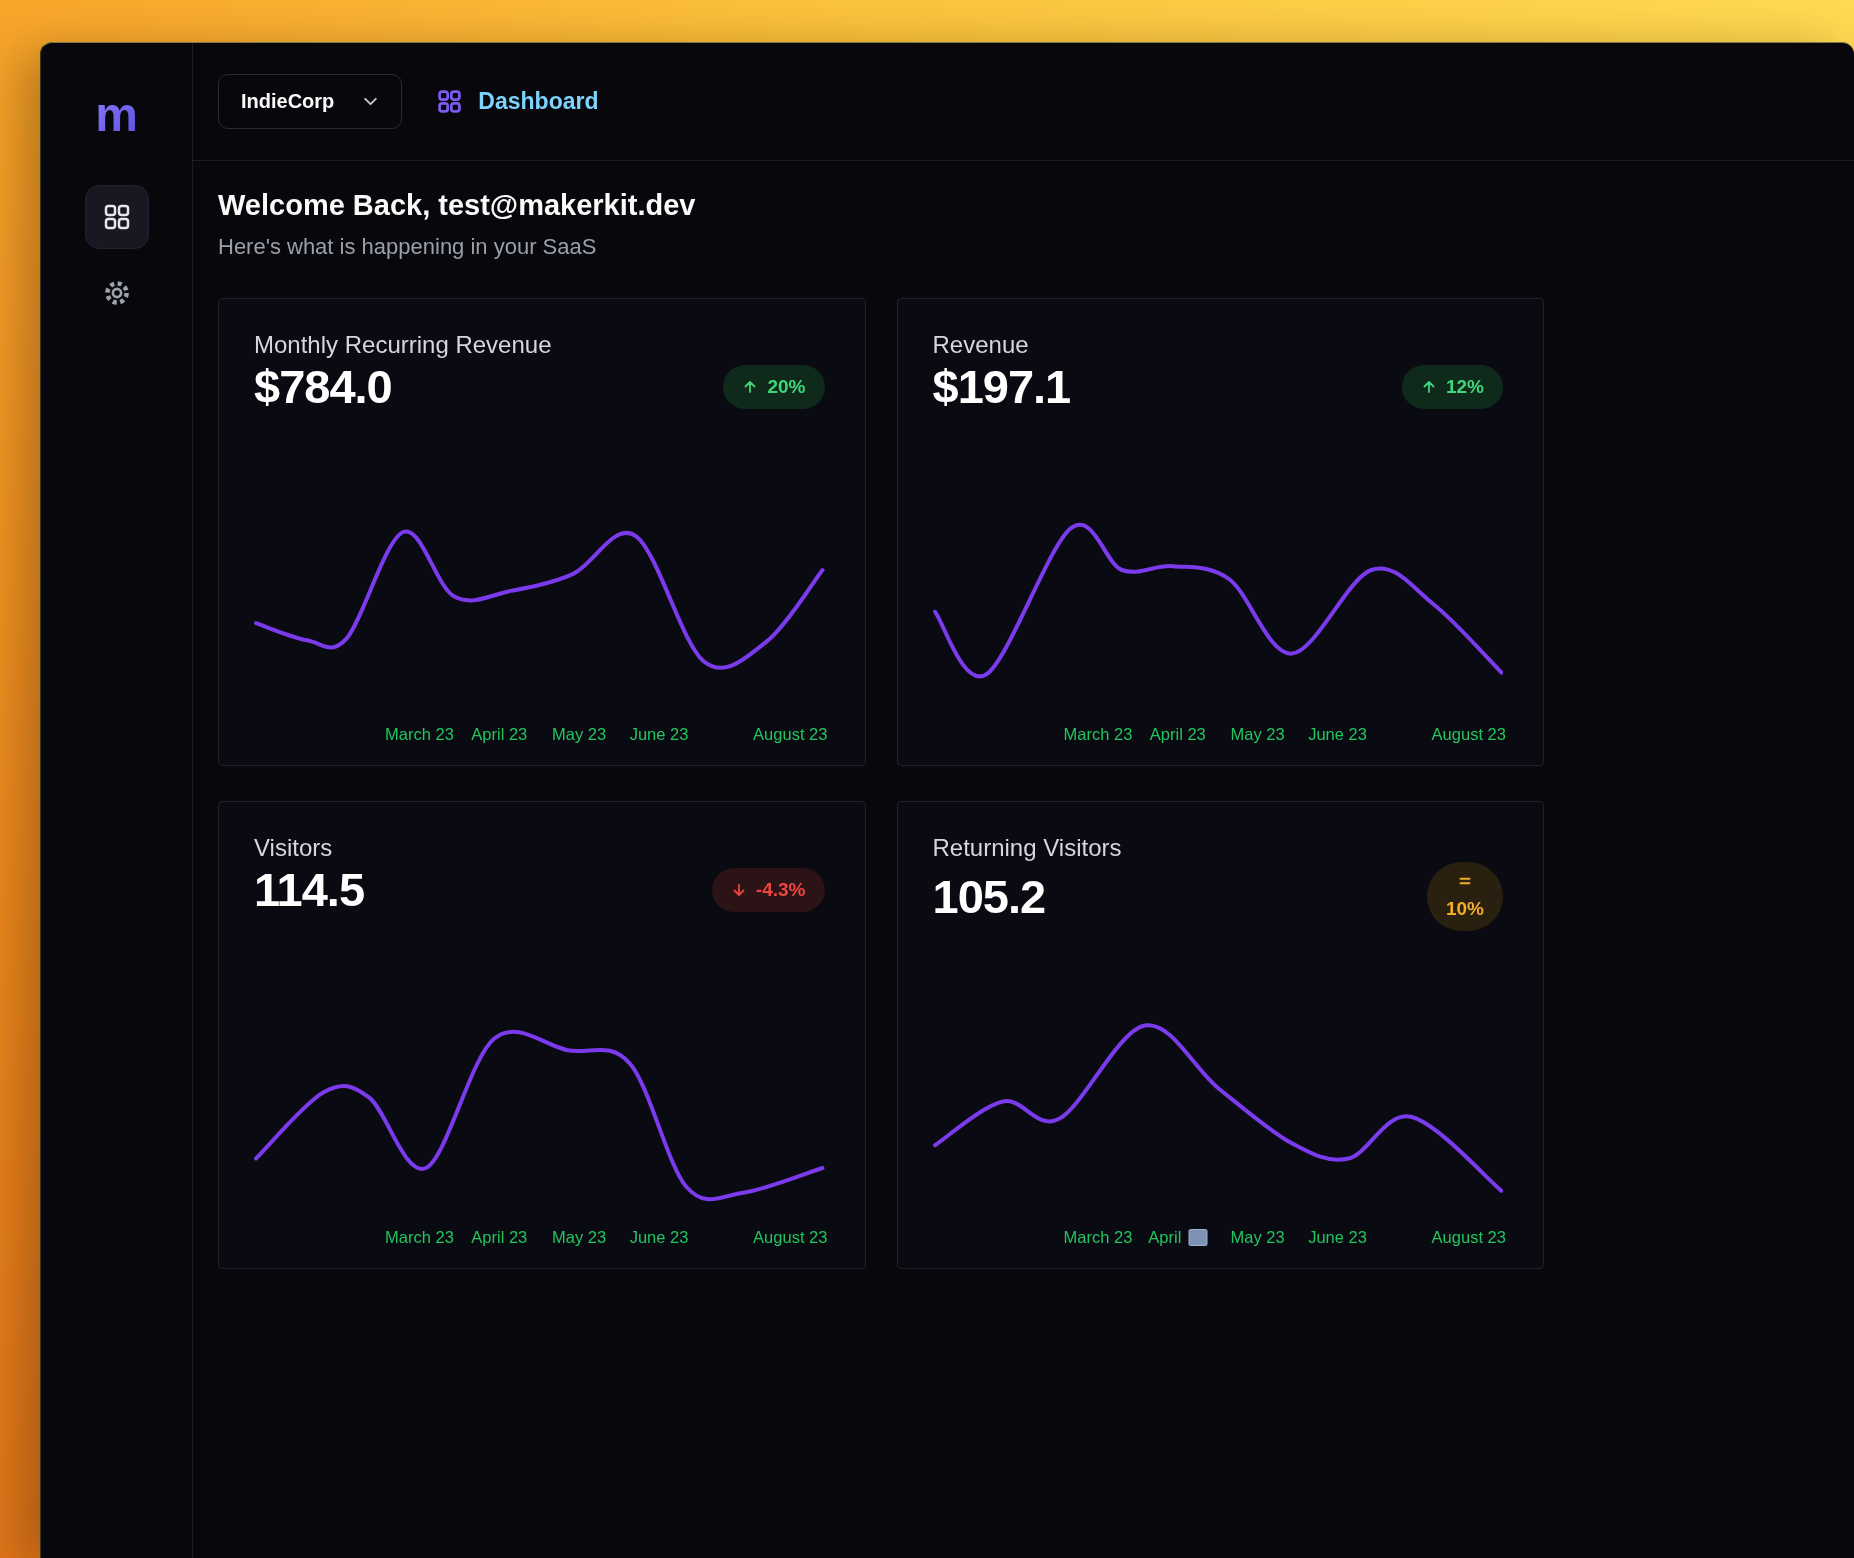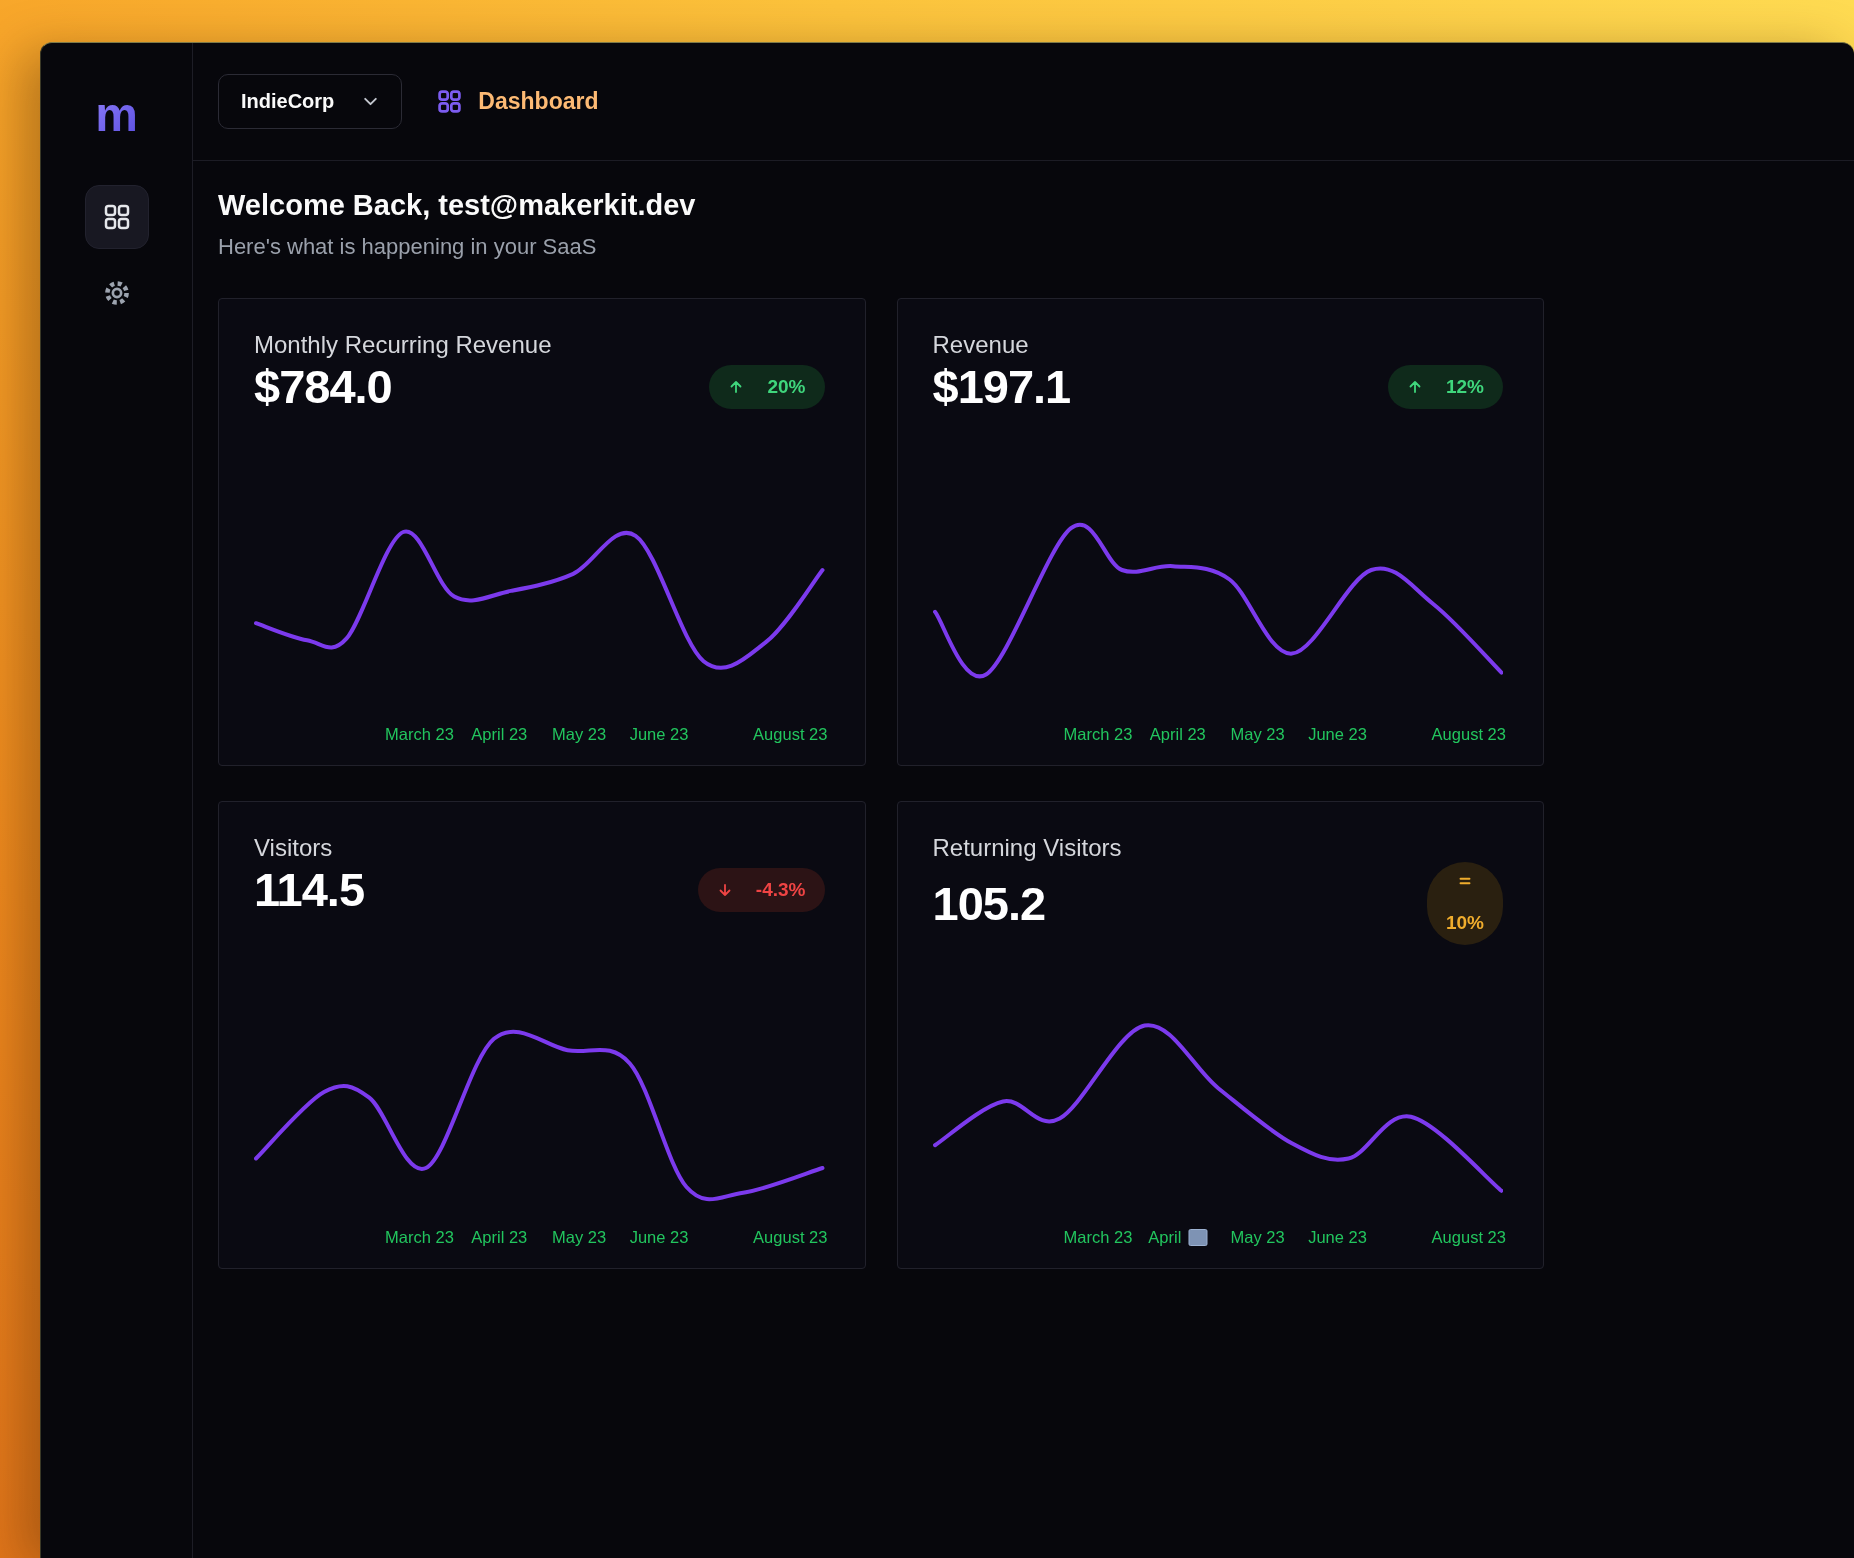--- a/index.html
+++ b/index.html
@@ -48,42 +48,42 @@
     border-bottom:1px solid #1c1c25;
   }
   .org-btn {
     display:inline-flex; align-items:center; gap:28px;
     background:transparent; border:1px solid #2b2b35; border-radius:10px;
     padding:15px 22px; color:#fafafa;
     font-family:inherit; font-size:20px; font-weight:600;
     cursor:pointer;
   }
   .page-title-group { display:flex; align-items:center; gap:15px; }
-  .page-title { font-size:23px; font-weight:600; color:#fdba74; }
+  .page-title { font-size:23px; font-weight:600; color:#7dd3fc; }
   
   .content { padding:28px 0 0 25px; }
   .welcome-title { font-size:29px; font-weight:700; color:#fafafa; margin-bottom:12px; }
   .welcome-subtitle { font-size:22px; color:#9aa0ab; margin-bottom:38px; }
   .grid {
     width:1326px;
     display:grid; grid-template-columns:1fr 1fr; gap:35px 31px;
   }
   .card {
     height:468px;
     background:#0a0a12;
     border:1px solid #21212b;
     border-radius:4px;
     padding:32px 40px 16px 35px;
     display:flex; flex-direction:column;
   }
   .card-title { font-size:24px; font-weight:500; color:#d5d7dc; }
   .value-row { display:flex; align-items:center; justify-content:space-between; }
   .metric-value { font-size:47px; font-weight:800; color:#ffffff; letter-spacing:-1px; }
   .badge {
-    display:inline-flex; align-items:center; gap:23px;
+    display:inline-flex; align-items:center; gap:9px;
     padding:11px 19px; border-radius:999px;
     font-size:19px; font-weight:600;
   }
   .badge.green { color:#3fd67c; background:#0f2a1b; }
   .badge.red   { color:#ef4444; background:#2c1315; }
   .badge.amber { color:#f0ad2d; background:#2a2010;flex-direction:column; }
   
   .chart { margin-top:auto; position:relative; }
   .chart-svg { width:100%; height:212px; display:block; }
   .axis-row { position:relative; height:24px; margin-top:10px; }

